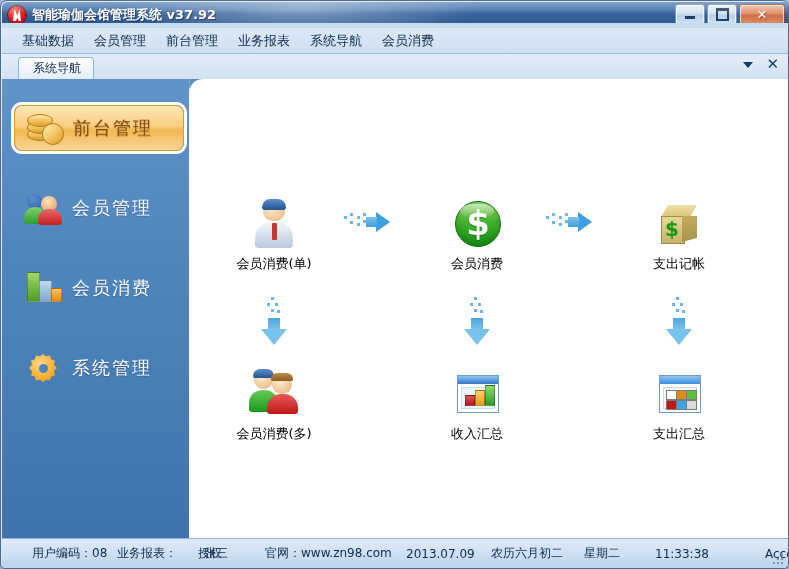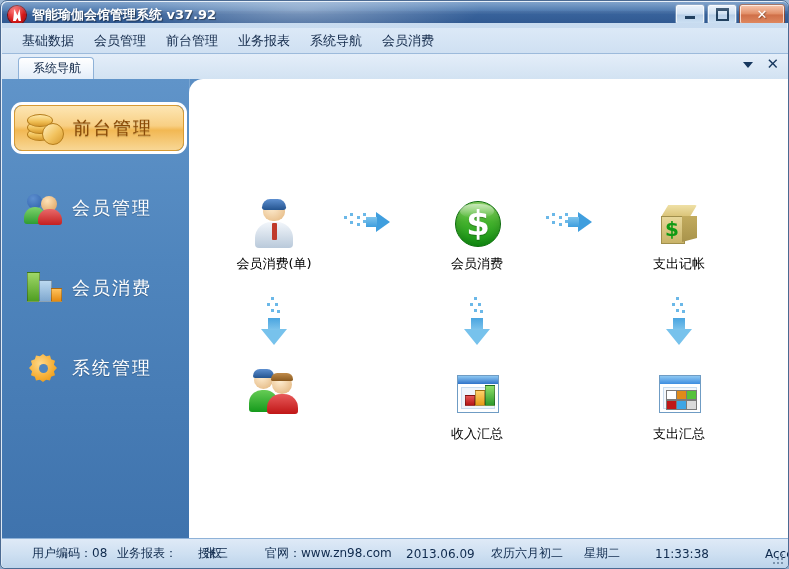--- a/index.html
+++ b/index.html
@@ -542,20 +542,21 @@
 
         <div class="tile" style="left:30px; top:290px;">
           <div class="tile-ico">
             <span class="p-head" style="position:absolute; left:6px;  top:2px;  width:19px; height:18px; border-radius:50%; background:radial-gradient(circle at 40% 30%,#ffeed3,#e0b177);"></span>
             <span style="position:absolute; left:5px; top:0px; width:21px; height:9px; border-radius:10px 10px 3px 3px; background:linear-gradient(180deg,#5d8fd0,#24548f);"></span>
             <span class="p-body" style="position:absolute; left:1px;  top:21px; width:29px; height:22px; border-radius:13px 13px 3px 3px; background:linear-gradient(180deg,#66cc55,#159a1c);"></span>
             <span class="p-head" style="position:absolute; left:24px; top:6px;  width:20px; height:19px; border-radius:50%; background:radial-gradient(circle at 40% 30%,#ffeed3,#dfae72);"></span>
             <span style="position:absolute; left:23px; top:4px; width:22px; height:8px; border-radius:10px 10px 3px 3px; background:linear-gradient(180deg,#c08b4a,#8a5a20);"></span>
             <span class="p-body" style="position:absolute; left:19px; top:25px; width:31px; height:20px; border-radius:14px 14px 3px 3px; background:linear-gradient(180deg,#e85a5a,#c01616);"></span>
           </div>
+          <div class="tile-label">会员消费(多)</div>
         </div>
 
         <div class="tile" style="left:435px; top:290px;">
           <div class="tile-ico">
             <span class="rwin">
               <span class="rwin-title" style="background:linear-gradient(180deg,#8ec8f2 0%, #3d8de0 100%);"></span>
               <span class="rwin-inner" style="background:#f4f7fb;">
                 <span class="rcell" style="left:2px;  top:2px;  background:#ffffff;"></span>
                 <span class="rcell" style="left:12px; top:2px;  background:#e08a18;"></span>
                 <span class="rcell" style="left:22px; top:2px;  background:#56c23a;"></span>
@@ -584,21 +585,21 @@
 
       </div>
     </div>
 
     <div class="statusbar">
       <span class="st" style="left:30px;">用户编码：08</span>
       <span class="st" style="left:115px;">业务报表：</span>
       <span class="st" style="left:202px;">张三</span>
       <span class="st" style="left:196px;">授权</span>
       <span class="st" style="left:263px;">官网：www.zn98.com</span>
-      <span class="st" style="left:404px;">2013.06.09</span>
+      <span class="st" style="left:404px;">2013.07.09</span>
       <span class="st" style="left:489px;">农历六月初二</span>
       <span class="st" style="left:582px;">星期二</span>
       <span class="st" style="left:653px;">11:33:38</span>
       <span class="st" style="left:715px;margin-left:48px;">Access</span>
       <span class="grip">
         <i style="left:8px; top:2px;"></i>
         <i style="left:4px; top:6px;"></i>
           <i style="left:8px; top:6px;"></i>
         <i style="left:0px; top:10px;"></i>
           <i style="left:4px; top:10px;"></i>

